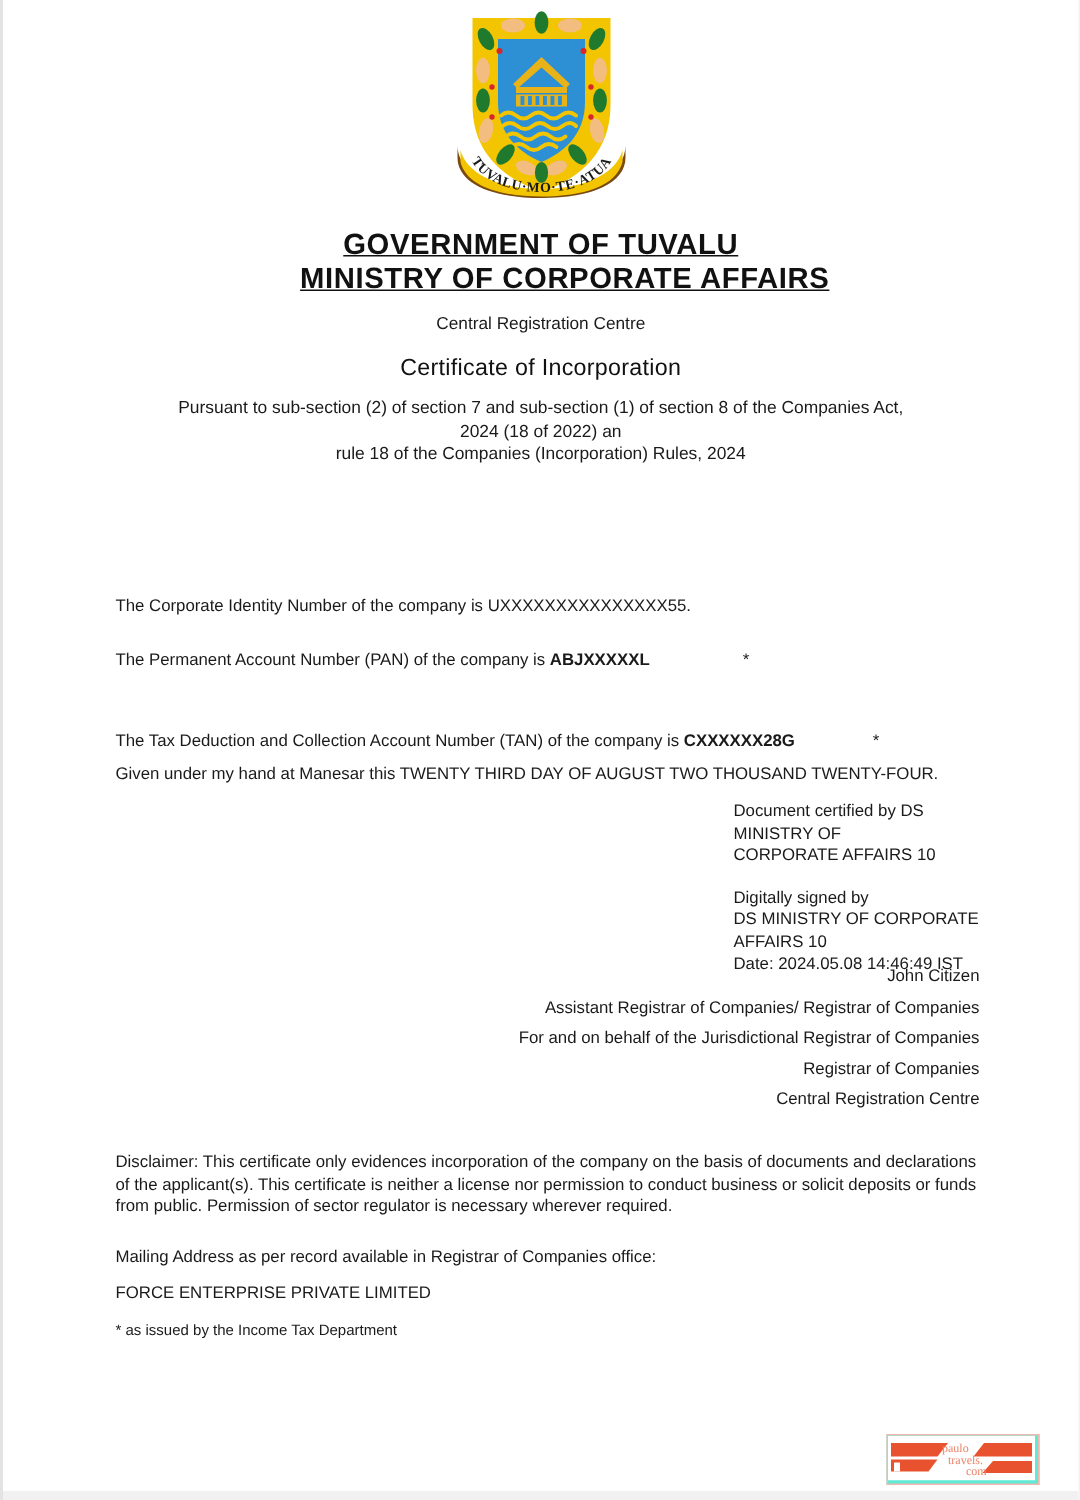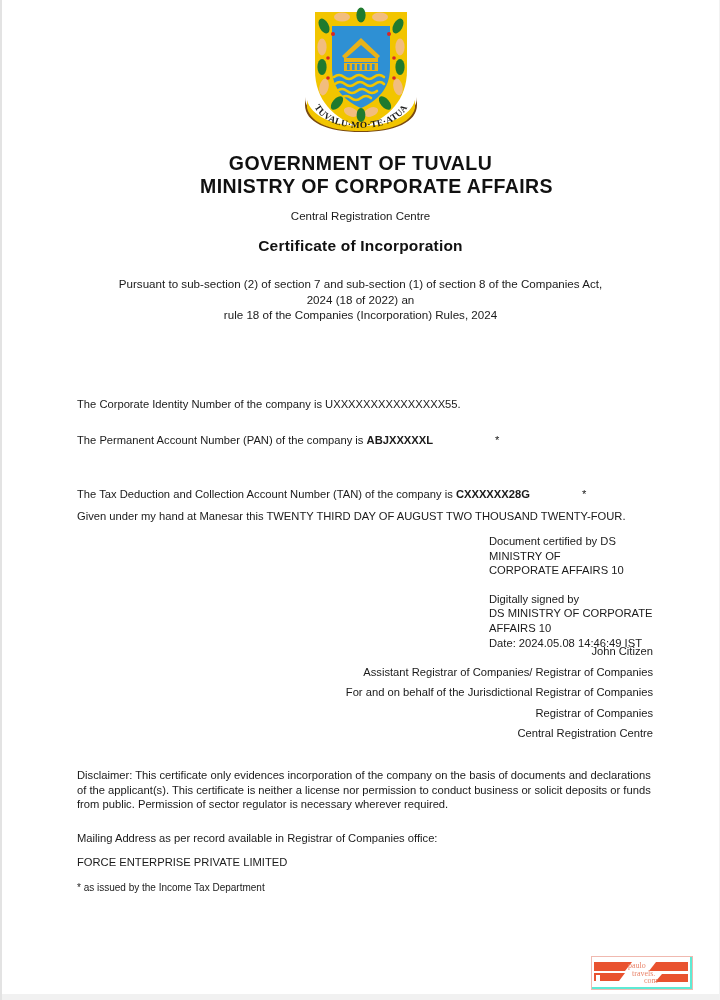--- a/index.html
+++ b/index.html
@@ -51,46 +51,47 @@
   .gov-title {
     position: absolute;
     left: 0; right: 0;
     top: 152px;
     text-align: center;
     font-size: 19.5px;
     font-weight: bold;
     letter-spacing: 0.4px;
     color: #111111;
     line-height: 23px;
+    text-decoration: underline;
   }
   .gov-title .l2 { display: block; margin-left: 32px; }
 
   .sub-centre {
     position: absolute;
     left: 0; right: 0;
     top: 210px;
     text-align: center;
     font-size: 11.5px;
     color: #1a1a1a;
   }
   .cert-title {
     position: absolute;
     left: 0; right: 0;
     top: 237px;
     text-align: center;
     font-size: 15.5px;
-    font-weight: bold;
+    font-weight: normal;
     color: #111111;
     letter-spacing: 0.2px;
   }
   .pursuant {
     position: absolute;
     left: 60px;
     right: 60px;
-    top: 276px;
+    top: 264px;
     text-align: center;
     font-size: 11.6px;
     color: #1a1a1a;
     line-height: 15.5px;
   }
   .pursuant span { display: block; }
 
   
   .body-block {
     position: absolute;

